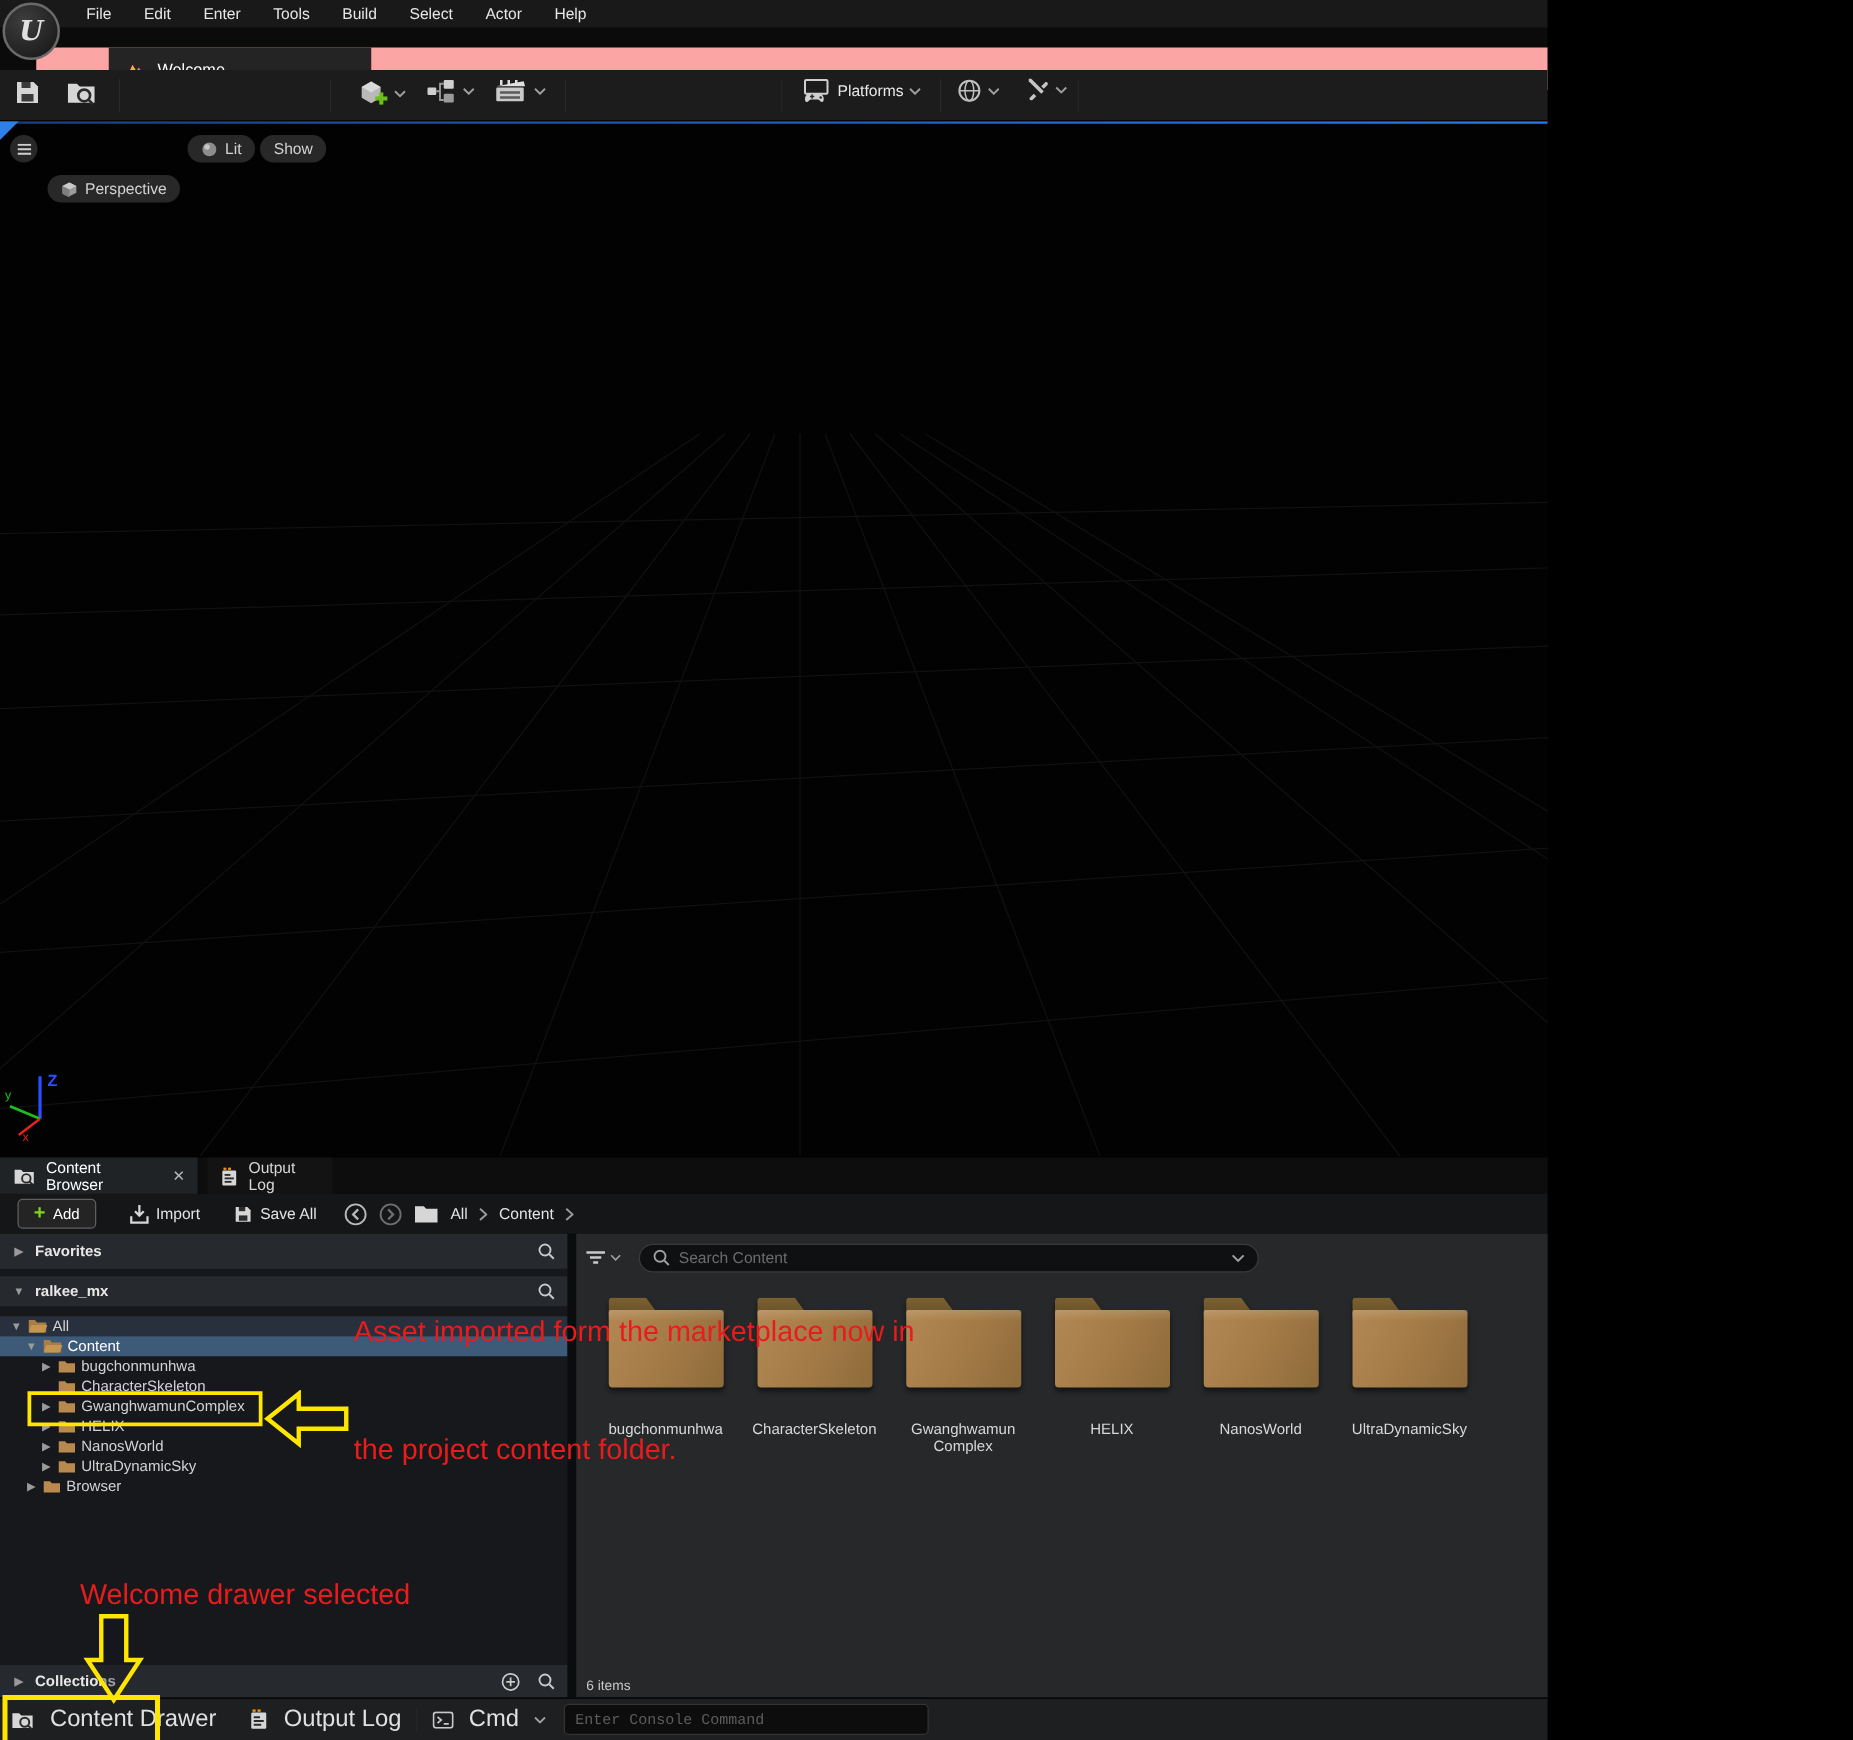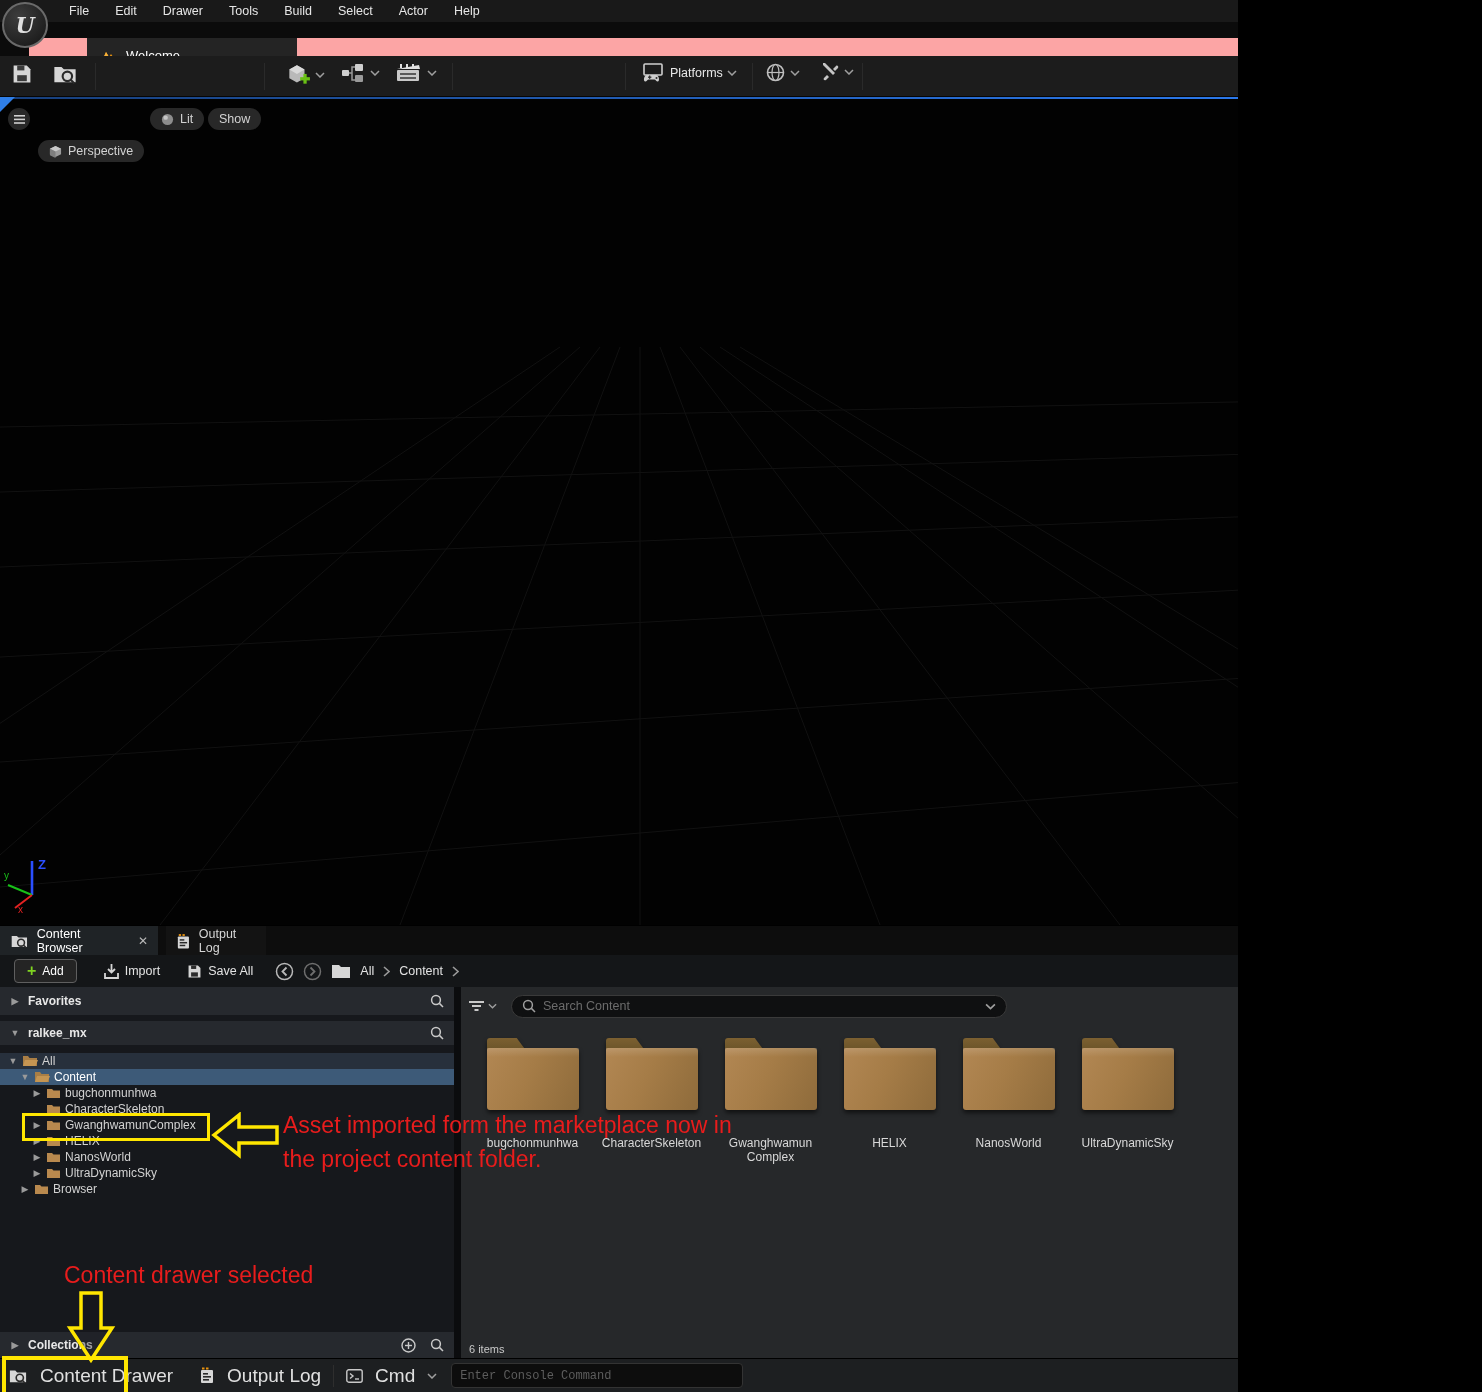--- a/index.html
+++ b/index.html
@@ -89,21 +89,21 @@
   svg{display:block;}
 </style>
 </head>
 <body>
 
 <div class="screen">
 
   <div class="menubar">
     <span class="mi">File</span>
     <span class="mi">Edit</span>
-    <span class="mi">Drawer</span>
+    <span class="mi">Enter</span>
     <span class="mi">Tools</span>
     <span class="mi">Build</span>
     <span class="mi">Select</span>
     <span class="mi">Actor</span>
     <span class="mi">Help</span>
   </div>
   <div class="logo">
       <span>U</span>
     </div>
 
@@ -602,24 +602,24 @@
       <input type="text" placeholder="Enter Console Command" style="">
     </div>
   </div>
 
   <div class="hl-box" style="left:22px;top:1113px;width:188px;height:28px;"></div>
 
   <svg class="ann-svg" style="left:211px;top:1112px;" width="70" height="48">
     <polygon points="3,23 28,3 28,15 66,15 66,31 28,31 28,43" fill="#16181c" stroke="#ffe600" stroke-width="3.5"></polygon>
   </svg>
 
-  <div class="note" style="left:283px;top:1112px;">Asset imported form the marketplace now in</div>
+  <div class="note" style="left:283px;top:1052px;">Asset imported form the marketplace now in</div>
   <div class="note" style="left:283px;top:1146px;">the project content folder.</div>
 
-  <div class="note" style="left:64px;top:1262px;">Content drawer selected</div>
+  <div class="note" style="left:64px;top:1262px;">Welcome drawer selected</div>
 
   <svg class="ann-svg" style="left:62px;top:1290px;" width="60" height="74">
     <polygon points="19,3 39,3 39,38 50,38 29,70 8,38 19,38" fill="#16181c" fill-opacity="0.35" stroke="#ffe600" stroke-width="3.5"></polygon>
   </svg>
 
   <div class="hl-box" style="left:2px;top:1356px;width:126px;height:60px;border-width:4px;"></div>
 
 </div>
 
 </body></html>

